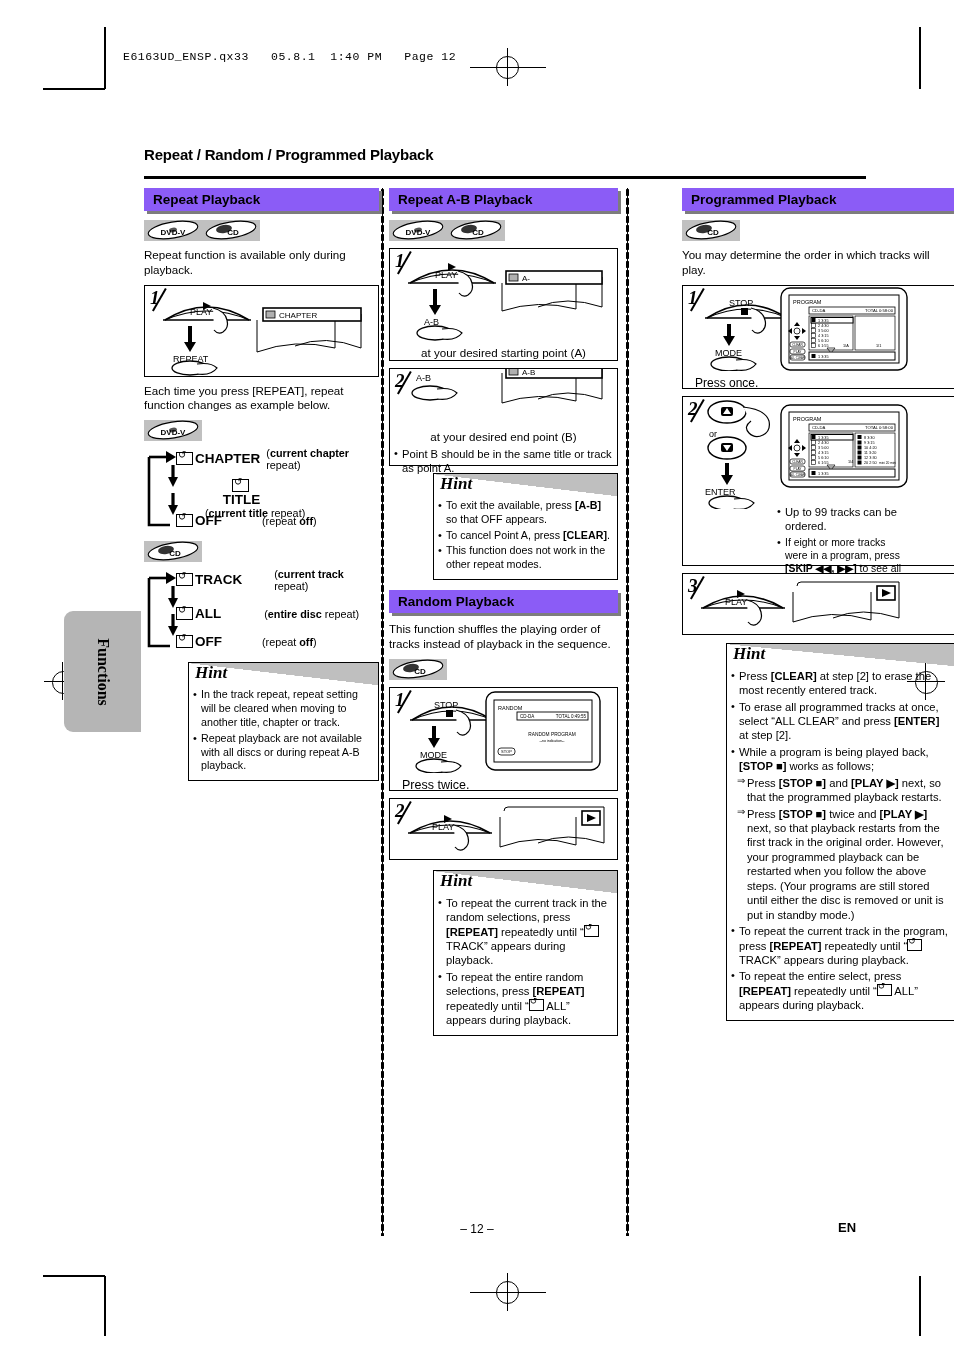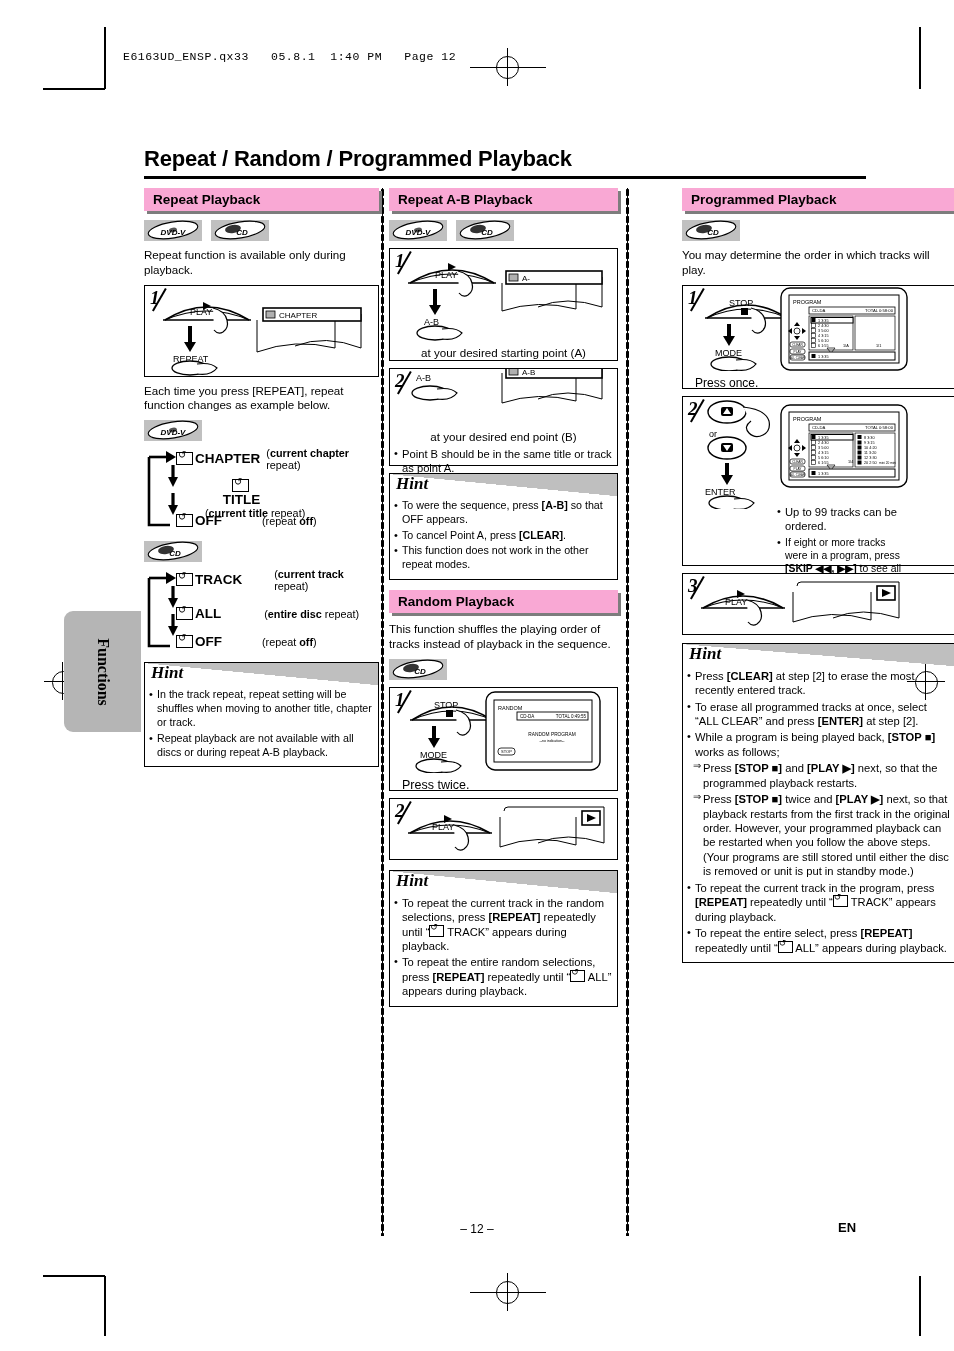--- a/index.html
+++ b/index.html
@@ -8,56 +8,56 @@
 
   
   .crop{position:absolute;background:#000;}
   .reg{position:absolute;border:1px solid #000;border-radius:50%;background:transparent;}
   .regline{position:absolute;background:#000;}
 
   
   .printline{position:absolute;left:123px;top:50px;font-family:"Liberation Mono","DejaVu Sans Mono",monospace;font-size:11.5px;letter-spacing:.5px;white-space:pre;color:#000;}
 
   
-  .title{position:absolute;left:144px;top:146px;font-size:22px;font-weight:bold;letter-spacing:-.2px;}
+  .title{position:absolute;left:144px;top:146px;font-size:15px;font-weight:bold;letter-spacing:-.2px;}
   .title-rule{position:absolute;left:144px;top:176px;width:722px;height:3px;background:#000;}
 
   
   .col{position:absolute;top:188px;}
   .col1{left:144px;width:235px;}
   .col2{left:389px;width:229px;}
   .col3{left:634px;width:274px;padding-left:48px;}
 
   .dots{position:absolute;width:3px;top:188px;height:1048px;
         background-image:radial-gradient(#000 1.4px, transparent 1.5px);
         background-size:3px 9px;background-repeat:repeat-y;}
   .dots.d1{left:381px;}
   .dots.d2{left:626px;}
 
   
-  .sechdr{position:relative;background:#f9a8d4;height:23px;line-height:23px;
+  .sechdr{position:relative;background:#8b5cf6;height:23px;line-height:23px;
           font-size:13.5px;font-weight:bold;padding-left:9px;box-sizing:border-box;
           box-shadow:3px 3px 0 #7d7d7d;margin-bottom:9px;}
 
   
-  .badges{display:flex;gap:9px;margin-bottom:7px;font-style:italic;}
+  .badges{display:flex;margin-bottom:7px;}
   .badge{width:58px;height:21px;background:#c0c0c0;position:relative;overflow:hidden;}
   .badge svg{position:absolute;left:0;top:0;}
 
   
   .bt{font-size:11.6px;line-height:1.28;margin-bottom:7px;}
 
   
   .fig{border:1.3px solid #000;position:relative;margin-bottom:7px;box-sizing:border-box;background:#fff;}
   .stepnum{position:absolute;left:5px;top:1px;font-size:19px;font-weight:bold;font-style:italic;font-family:"Liberation Serif",serif;z-index:3;}
   .stepslash{position:absolute;left:20px;top:2px;width:2px;height:26px;background:#000;transform:rotate(30deg);transform-origin:top left;z-index:3;}
   .figcap{font-size:11.6px;text-align:center;padding:1px 0 4px;}
 
   
-  .hint{border:1.3px solid #000;margin-bottom:8px;box-sizing:border-box;}
+  .hint{border:1.3px solid #000;margin-bottom:8px;box-sizing:border-box;margin-left:44px;}
   .hinthdr{position:relative;height:22px;overflow:hidden;}
   .hinthdr .tri{position:absolute;inset:0;background:linear-gradient(to right top,transparent 49.4%,#bfbfbf 49.6%);}
   .hinthdr .txt{position:absolute;left:6px;top:0px;font-size:17px;font-weight:bold;font-style:italic;font-family:"Liberation Serif",serif;}
   .hintbody{padding:3px 5px 5px 4px;}
   ul.bl{list-style:none;margin:0;padding:0;}
   ul.bl li{font-size:10.7px;line-height:1.29;padding-left:8px;position:relative;margin-bottom:2px;}
   ul.bl li:before{content:"\2022";position:absolute;left:0;top:-1px;font-size:11px;}
   ul.bl li.arw{padding-left:16px;}
   ul.bl li.arw:before{content:"\21D2";left:6px;font-size:10px;}
   ul.bl li b{font-weight:bold;}
@@ -246,21 +246,21 @@
       </div>
     </div>
 
     <div class="hint">
       <div class="hinthdr">
         <div class="tri"></div>
         <div class="txt">Hint</div>
       </div>
       <div class="hintbody">
         <ul class="bl">
-          <li>In the track repeat, repeat setting will be shuffles when moving to another title, chapter or track.</li>
+          <li>In the track repeat, repeat setting will be cleared when moving to another title, chapter or track.</li>
           <li>Repeat playback are not available with all discs or during repeat A-B playback.</li>
         </ul>
       </div>
     </div>
   </div>
 
   <div class="col col2">
 
     <div class="sechdr">Repeat A-B Playback</div>
 
@@ -324,21 +324,21 @@
       </ul>
     </div>
 
     <div class="hint">
       <div class="hinthdr">
         <div class="tri"></div>
         <div class="txt">Hint</div>
       </div>
       <div class="hintbody">
         <ul class="bl">
-          <li><span>To were the sequence, press </span><b>[A-B]</b><span> so that OFF appears.</span></li>
+          <li><span>To exit the available, press </span><b>[A-B]</b><span> so that OFF appears.</span></li>
           <li><span>To cancel Point A, press </span><b>[CLEAR]</b><span>.</span></li>
           <li><span>This function does not work in the other repeat modes.</span></li>
         </ul>
       </div>
     </div>
 
     <div class="sechdr" style="margin-top:10px;">Random Playback</div>
     <div class="bt">This function shuffles the playing order of tracks instead of playback in the sequence.</div>
 
     <div class="badges">

